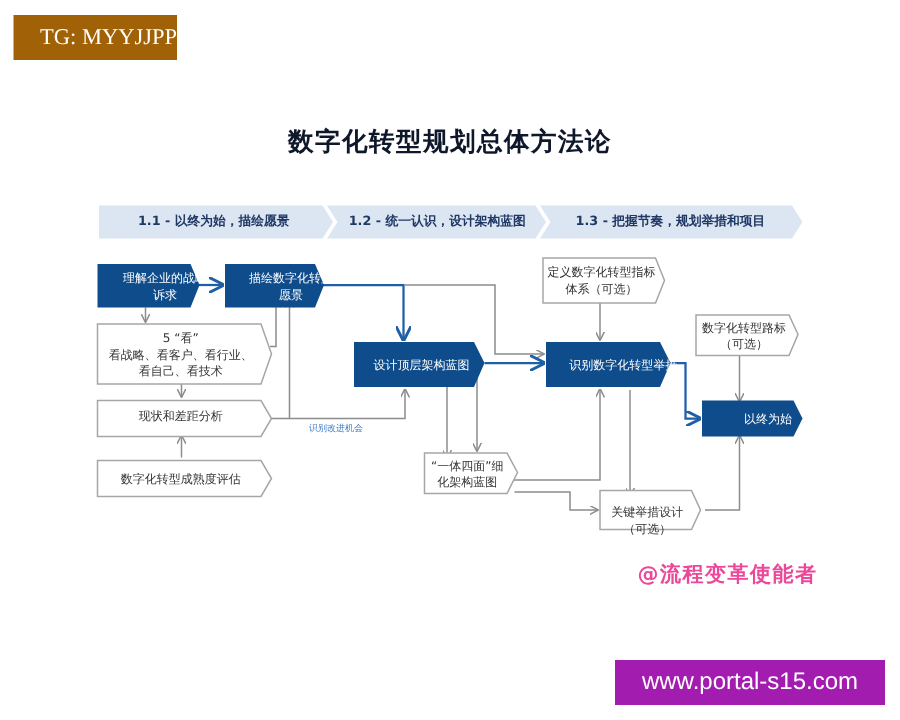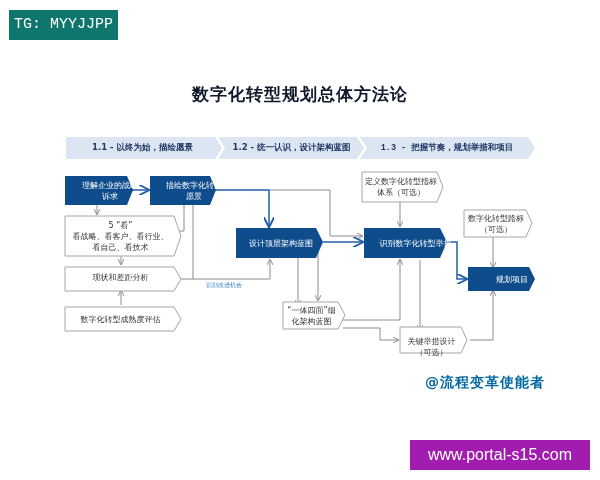--- a/index.html
+++ b/index.html
@@ -1,25 +1,25 @@
 <!DOCTYPE html>
 <html><head>
 <meta charset="utf-8">
 <style>
   html, body { margin: 0; padding: 0; }
   body { width: 600px; height: 480px; background: #ffffff; position: relative; overflow: hidden;
          font-family: "DejaVu Sans", "Liberation Sans", sans-serif; }
-  .tg-badge { position: absolute; left: 9px; top: 10px; width: 109px; height: 30px; background: #0f766e;
-              color: #ffffff; font-family: Liberation Mono, monospace; font-size: 15px; line-height: 30px; text-align: center; }
+  .tg-badge { position: absolute; left: 9px; top: 10px; width: 109px; height: 30px; background: #a16207;
+              color: #ffffff; font-family: Liberation Serif, serif; font-size: 15px; line-height: 30px; text-align: right; }
   .title { position: absolute; left: 0; top: 83px; width: 600px; text-align: center; color: #0f172a;
            font-size: 17px; font-weight: bold; letter-spacing: 1px; }
   svg.diagram { position: absolute; left: 0; top: 0; }
   .url-badge { position: absolute; left: 410px; top: 440px; width: 180px; height: 30px; background: #a21caf; color: #ffffff;
                font-family: "Liberation Sans", sans-serif; font-size: 16px; line-height: 30px; text-align: center; }
-  .watermark { position: absolute; left: 425px; top: 374px; color: #0369a1; font-size: 14px; font-weight: bold; letter-spacing: 1px; }
+  .watermark { position: absolute; left: 425px; top: 374px; color: #ec4899; font-size: 14px; font-weight: bold; letter-spacing: 1px; }
   .lbl { position: absolute; text-align: center; display: flex; align-items: center; justify-content: center; font-size: 8px; line-height: 11px; }
   .lbl.dark { color: #ffffff; font-weight: normal; margin-left: 13px; }
   .lbl.light { color: #333333; }
   .phase-lbl { position: absolute; font-size: 8.5px; font-weight: bold; color: #1f3864; display:flex; align-items:center; justify-content:center; }
   .note { position: absolute; font-size: 6px; color: #3d7dc7; }
 </style>
 </head>
 <body>
 
 <div class="tg-badge">TG: MYYJJPP</div>
@@ -96,27 +96,27 @@
     <polygon points="65,307 174,307 181,319 174,331 65,331"></polygon>
     <polygon points="362,172 437,172 443,187 437,202 362,202"></polygon>
     <polygon points="464,210 526,210 532,223 526,237 464,237"></polygon>
     <polygon points="283,302 338,302 345,315 338,329 283,329"></polygon>
     <polygon points="400,327 461,327 467,340 461,353 400,353"></polygon>
   </g>
 </svg>
 
 <div class="phase-lbl" style="left:70px;top:137px;width:145px;height:22px;">1.1 - 以终为始，描绘愿景</div>
 <div class="phase-lbl" style="left:224px;top:137px;width:135px;height:22px;">1.2 - 统一认识，设计架构蓝图</div>
-<div class="phase-lbl" style="left:366px;top:137px;width:162px;height:22px;font-family:Liberation Mono, monospace;">1.3 - 把握节奏，规划举措和项目</div>
+<div class="phase-lbl" style="left:366px;top:137px;width:162px;height:22px;">1.3 - 把握节奏，规划举措和项目</div>
 
 <div class="lbl dark" style="left:66px;top:176px;width:62px;height:29px;">理解企业的战略诉求</div>
 <div class="lbl dark" style="left:151px;top:176px;width:60px;height:29px;">描绘数字化转型愿景</div>
 <div class="lbl dark" style="left:228px;top:228px;width:80px;height:30px;">设计顶层架构蓝图</div>
 <div class="lbl dark" style="left:364px;top:228px;width:77px;height:30px;">识别数字化转型举措</div>
-<div class="lbl dark" style="left:468px;top:267px;width:62px;height:24px;">规划项目</div>
+<div class="lbl dark" style="left:468px;top:267px;width:62px;height:24px;">以终为始</div>
 
 <div class="lbl light" style="left:66px;top:216px;width:109px;height:40px;flex-direction:column;">
   <span style="font-weight:normal;">5 “看”</span>
   <span style="width:100px;">看战略、看客户、看行业、看自己、看技术</span>
 </div>
 <div class="lbl light" style="left:66px;top:267px;width:109px;height:20px;">现状和差距分析</div>
 <div class="lbl light" style="left:66px;top:307px;width:109px;height:24px;">数字化转型成熟度评估</div>
 <div class="lbl light" style="left:364px;top:172px;width:74px;height:30px;">定义数字化转型指标体系（可选）</div>
 <div class="lbl light" style="left:465px;top:210px;width:62px;height:27px;">数字化转型路标（可选）</div>
 <div class="lbl light" style="left:284px;top:302px;width:55px;height:27px;">“一体四面”细化架构蓝图</div>

